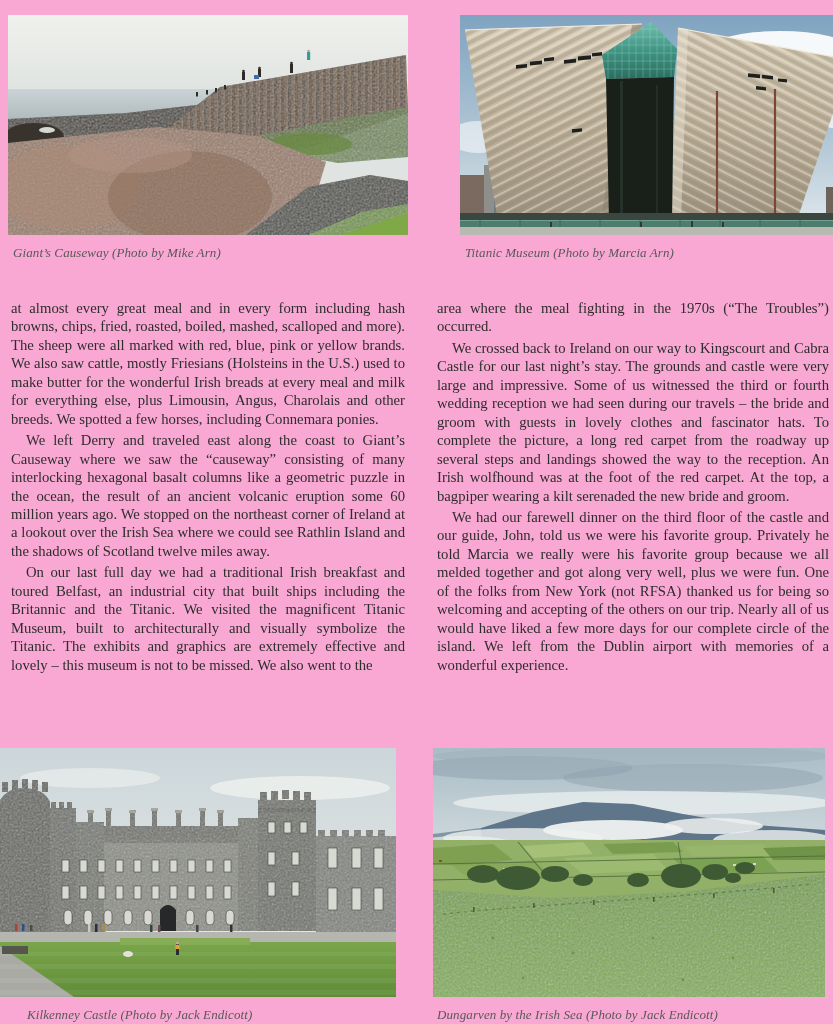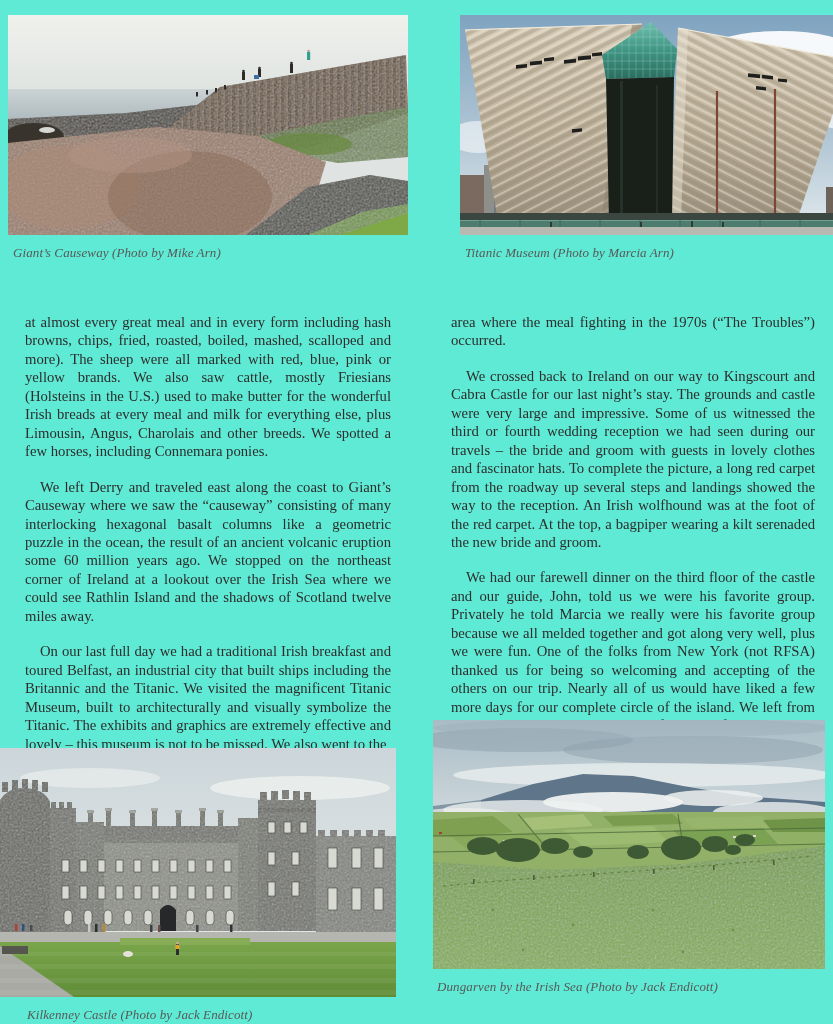--- a/index.html
+++ b/index.html
@@ -1,32 +1,32 @@
 <!DOCTYPE html>
 <html lang="en"><head>
 <meta charset="utf-8">
 <style>
   html,body{margin:0;padding:0}
   body{
     width:833px;height:1024px;background:#ffffff;position:relative;overflow:hidden;
     font-family:"Liberation Serif", serif;
   }
-  .sheet{position:absolute;inset:0;background:#5eead4}
+  .sheet{position:absolute;inset:0;background:#f9a8d4}
   figure.fig{position:absolute;margin:0;padding:0}
   .photo{width:100%;overflow:hidden;background:#dfe3e1}
   .photo svg{display:block;width:100%;height:100%}
   figcaption.cap{
     font-style:italic;font-size:13px;line-height:15px;color:#585858;
     margin-top:10px;padding-left:5px;letter-spacing:.1px;
   }
   .col{
     position:absolute;font-size:14.7px;line-height:18.45px;color:#2d2d2d;
     text-align:justify;hyphens:auto;-webkit-hyphens:auto;
   }
-  .para{margin:17px}
+  .para{margin:3px}
   .para.indent{text-indent:15px}
 </style>
 </head>
 <body>
 
 <main class="sheet">
 
   <figure class="fig" style="left:8px;top:15px;width:400px">
     <div class="photo" style="height:220px">
       <svg viewBox="0 0 400 220" preserveAspectRatio="none">
@@ -370,21 +370,21 @@
           <rect x="176" y="196" width="3" height="11" fill="#2b2e31"></rect>
           <circle cx="177.5" cy="195" r="1.6" fill="#caa98f"></circle>
           <rect x="175.4" y="197" width="4.2" height="4" fill="#e2a42c"></rect>
           <ellipse cx="128" cy="206" rx="5" ry="3" fill="#e4e2da"></ellipse>
         </g>
       </svg>
     </div>
     <figcaption class="cap" style="padding-left:27px">Kilkenney Castle (Photo by Jack Endicott)</figcaption>
   </figure>
 
-  <figure class="fig" style="left:433px;top:720px;width:392px">
+  <figure class="fig" style="left:433px;top:748px;width:392px">
     <div class="photo" style="height:249px">
       <svg viewBox="0 0 392 249" preserveAspectRatio="none">
         <defs>
           <linearGradient id="skyD" x1="0" y1="0" x2="0" y2="1">
             <stop offset="0" stop-color="#a9bcc6"></stop>
               <stop offset="1" stop-color="#d3dcdf"></stop>
           </linearGradient>
           <linearGradient id="fgD" x1="0" y1="0" x2="0" y2="1">
             <stop offset="0" stop-color="#739f45"></stop>
               <stop offset="1" stop-color="#82b052"></stop>

